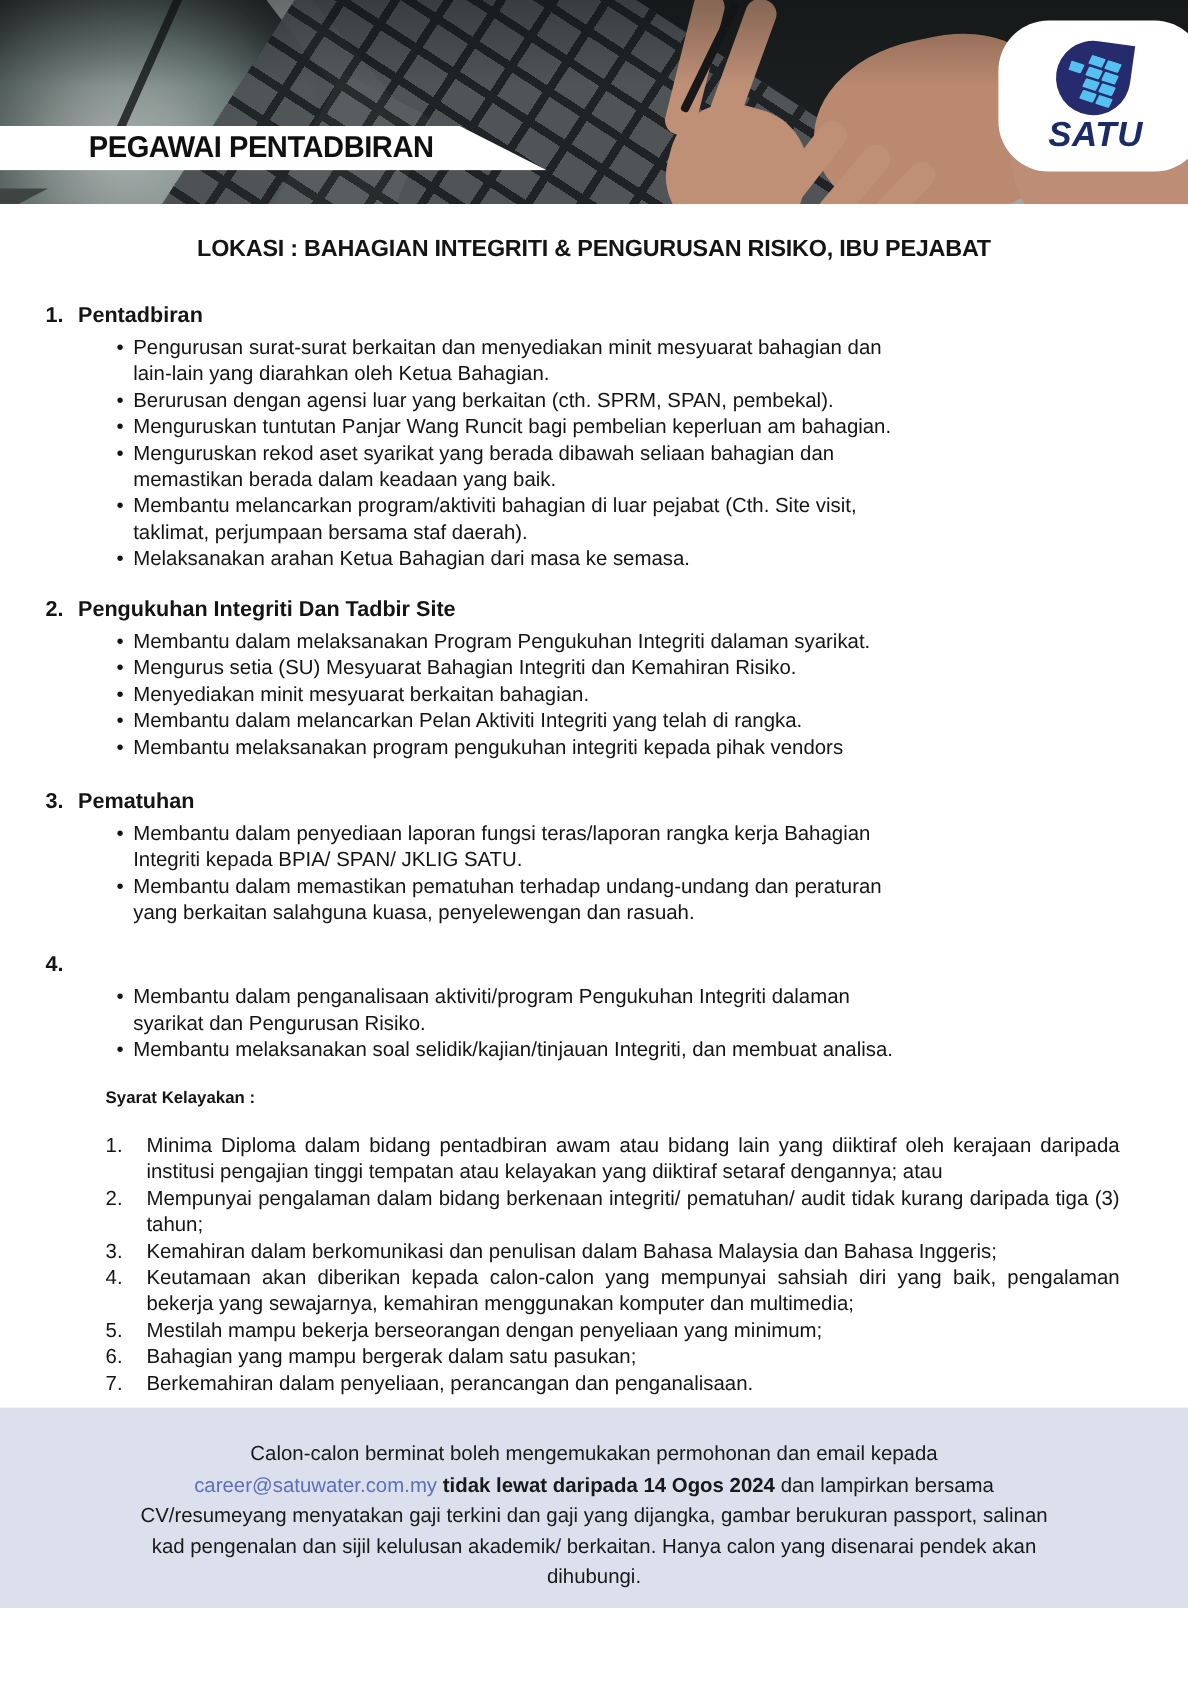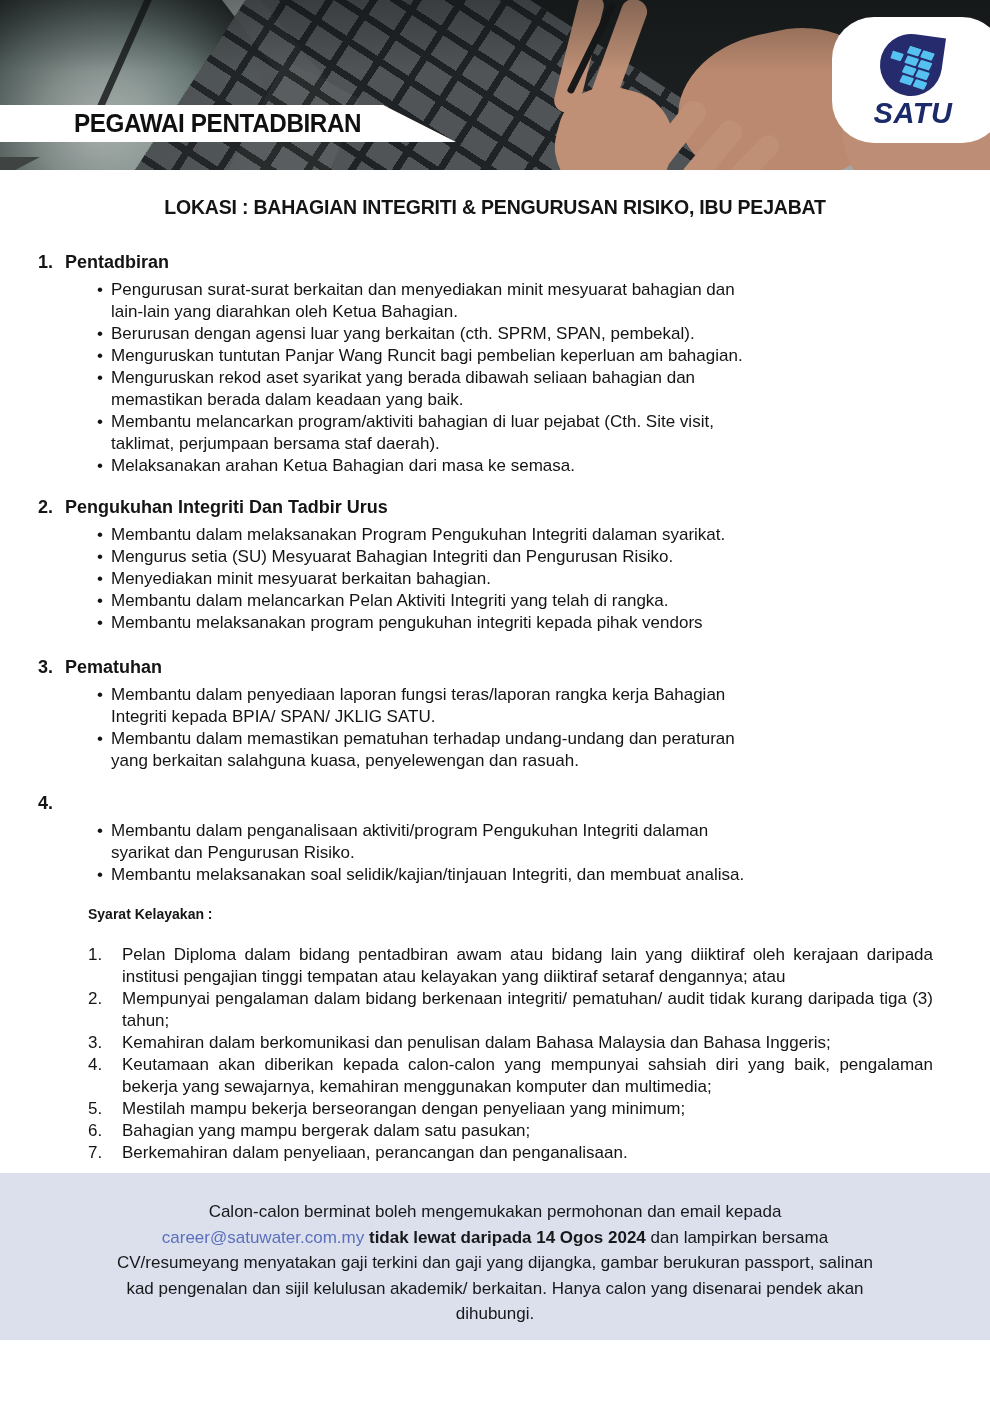--- a/index.html
+++ b/index.html
@@ -172,30 +172,30 @@
       <li>
           <span class="bullet-marker">•</span>
           <span class="bullet-text">Melaksanakan arahan Ketua Bahagian dari masa ke semasa.</span>
         </li>
     </ul>
   </div>
 
   <div class="duty g19">
     <div class="duty-head">
       <span class="duty-num">2.</span>
-      <span>Pengukuhan Integriti Dan Tadbir Urus</span>
+      <span>Pengukuhan Integriti Dan Tadbir Site</span>
     </div>
     <ul class="bullets">
       <li>
           <span class="bullet-marker">•</span>
           <span class="bullet-text">Membantu dalam melaksanakan Program Pengukuhan Integriti dalaman syarikat.</span>
         </li>
       <li>
           <span class="bullet-marker">•</span>
-          <span class="bullet-text">Mengurus setia (SU) Mesyuarat Bahagian Integriti dan Pengurusan Risiko.</span>
+          <span class="bullet-text">Mengurus setia (SU) Mesyuarat Bahagian Integriti dan Kemahiran Risiko.</span>
         </li>
       <li>
           <span class="bullet-marker">•</span>
           <span class="bullet-text">Menyediakan minit mesyuarat berkaitan bahagian.</span>
         </li>
       <li>
           <span class="bullet-marker">•</span>
           <span class="bullet-text">Membantu dalam melancarkan Pelan Aktiviti Integriti yang telah di rangka.</span>
         </li>
       <li>
@@ -238,21 +238,21 @@
           <span class="bullet-marker">•</span>
           <span class="bullet-text">Membantu melaksanakan soal selidik/kajian/tinjauan Integriti, dan membuat analisa.</span>
         </li>
     </ul>
   </div>
 
   <div class="req-heading">Syarat Kelayakan :</div>
   <ol class="req-list">
     <li>
         <span class="req-num">1.</span>
-        <span class="req-text">Pelan Diploma dalam bidang pentadbiran awam atau bidang lain yang diiktiraf oleh kerajaan daripada institusi pengajian tinggi tempatan atau kelayakan yang diiktiraf setaraf dengannya; atau</span>
+        <span class="req-text">Minima Diploma dalam bidang pentadbiran awam atau bidang lain yang diiktiraf oleh kerajaan daripada institusi pengajian tinggi tempatan atau kelayakan yang diiktiraf setaraf dengannya; atau</span>
       </li>
     <li>
         <span class="req-num">2.</span>
         <span class="req-text">Mempunyai pengalaman dalam bidang berkenaan integriti/ pematuhan/ audit tidak kurang daripada tiga (3) tahun;</span>
       </li>
     <li>
         <span class="req-num">3.</span>
         <span class="req-text">Kemahiran dalam berkomunikasi dan penulisan dalam Bahasa Malaysia dan Bahasa Inggeris;</span>
       </li>
     <li>

